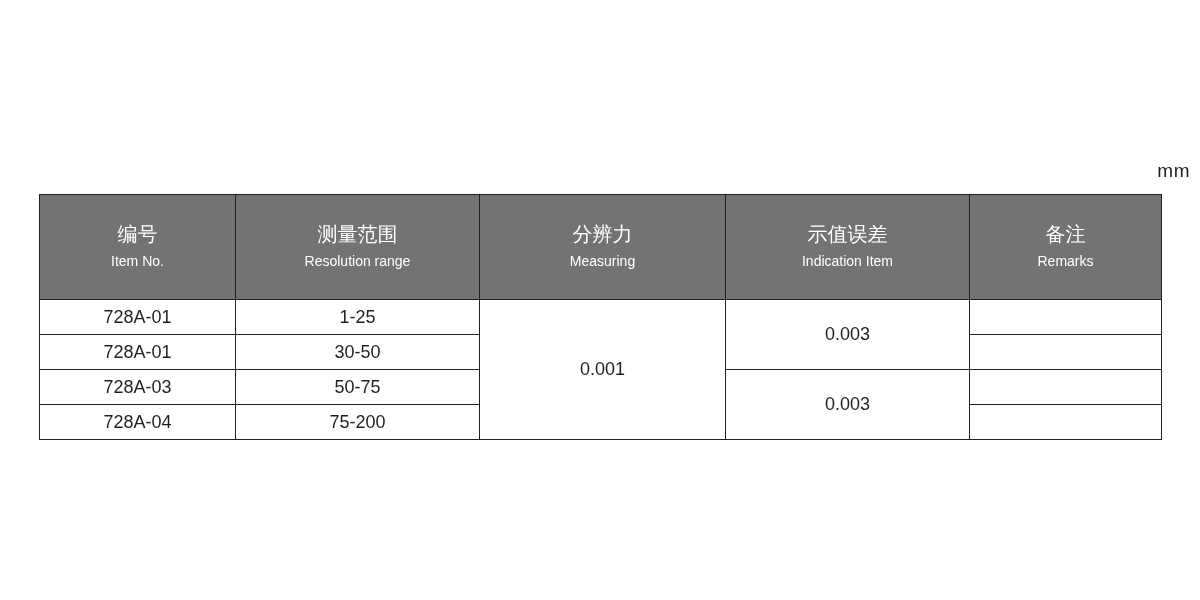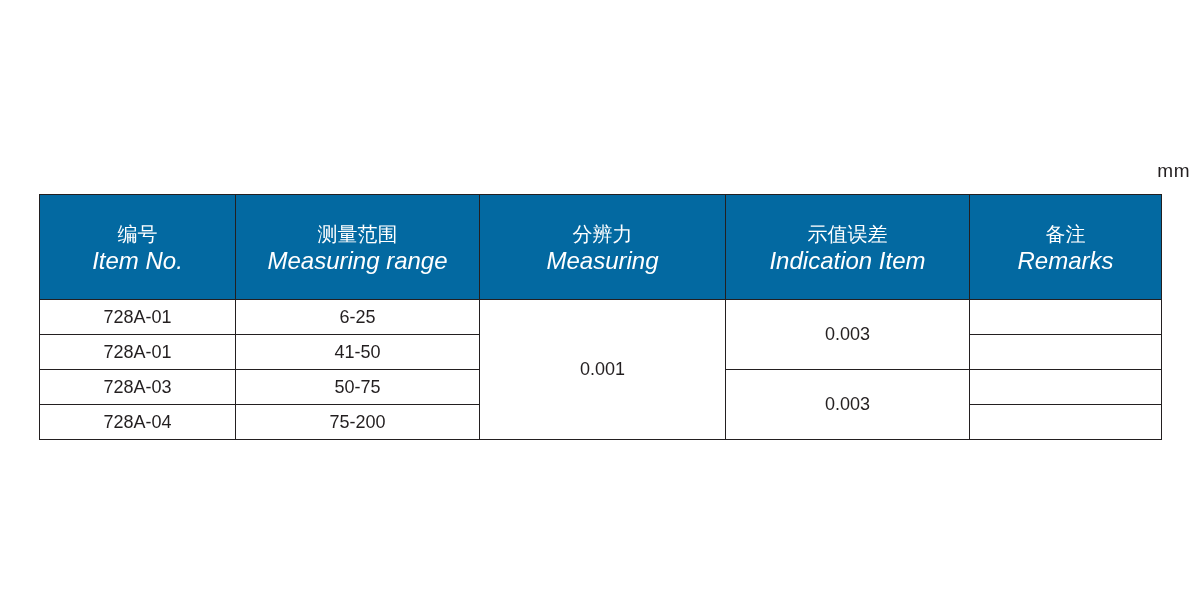--- a/index.html
+++ b/index.html
@@ -34,37 +34,36 @@
     table-layout: fixed;
   }
   .spec-table th,
   .spec-table td {
     border: 1px solid #231f20;
     padding: 0;
     text-align: center;
     vertical-align: middle;
   }
   .spec-table thead th {
-    background: #0369a1;
+    background: #737373;
     color: #ffffff;
     height: 104px;
     border-color: #231f20;
     font-weight: normal;
   }
   .hdr-cn {
     display: block;
     font-size: 20px;
     line-height: 26px;
     margin-bottom: 2px;
   }
   .hdr-en {
     display: block;
-    font-size: 24px;
+    font-size: 14px;
     line-height: 24px;
-    font-style: italic;
   }
   .spec-table tbody td {
     height: 34px;
     font-size: 18px;
     color: #231f20;
     background: #ffffff;
   }
   .col-item { width: 196px; }
   .col-range { width: 244px; }
   .col-res { width: 246px; }
@@ -90,47 +89,47 @@
       <col class="col-remarks">
     </colgroup>
     <thead>
       <tr>
         <th>
           <span class="hdr-cn">编号</span>
           <span class="hdr-en">Item No.</span>
         </th>
         <th>
           <span class="hdr-cn">测量范围</span>
-          <span class="hdr-en">Measuring range</span>
+          <span class="hdr-en">Resolution range</span>
         </th>
         <th>
           <span class="hdr-cn">分辨力</span>
           <span class="hdr-en">Measuring</span>
         </th>
         <th>
           <span class="hdr-cn">示值误差</span>
           <span class="hdr-en">Indication Item</span>
         </th>
         <th>
           <span class="hdr-cn">备注</span>
           <span class="hdr-en">Remarks</span>
         </th>
       </tr>
     </thead>
     <tbody>
       <tr>
         <td>728A-01</td>
-        <td>6-25</td>
+        <td>1-25</td>
         <td class="cell-merge" rowspan="4">0.001</td>
         <td class="cell-merge" rowspan="2">0.003</td>
         <td></td>
       </tr>
       <tr>
         <td>728A-01</td>
-        <td>41-50</td>
+        <td>30-50</td>
         <td></td>
       </tr>
       <tr>
         <td>728A-03</td>
         <td>50-75</td>
         <td class="cell-merge" rowspan="2">0.003</td>
         <td></td>
       </tr>
       <tr>
         <td>728A-04</td>

